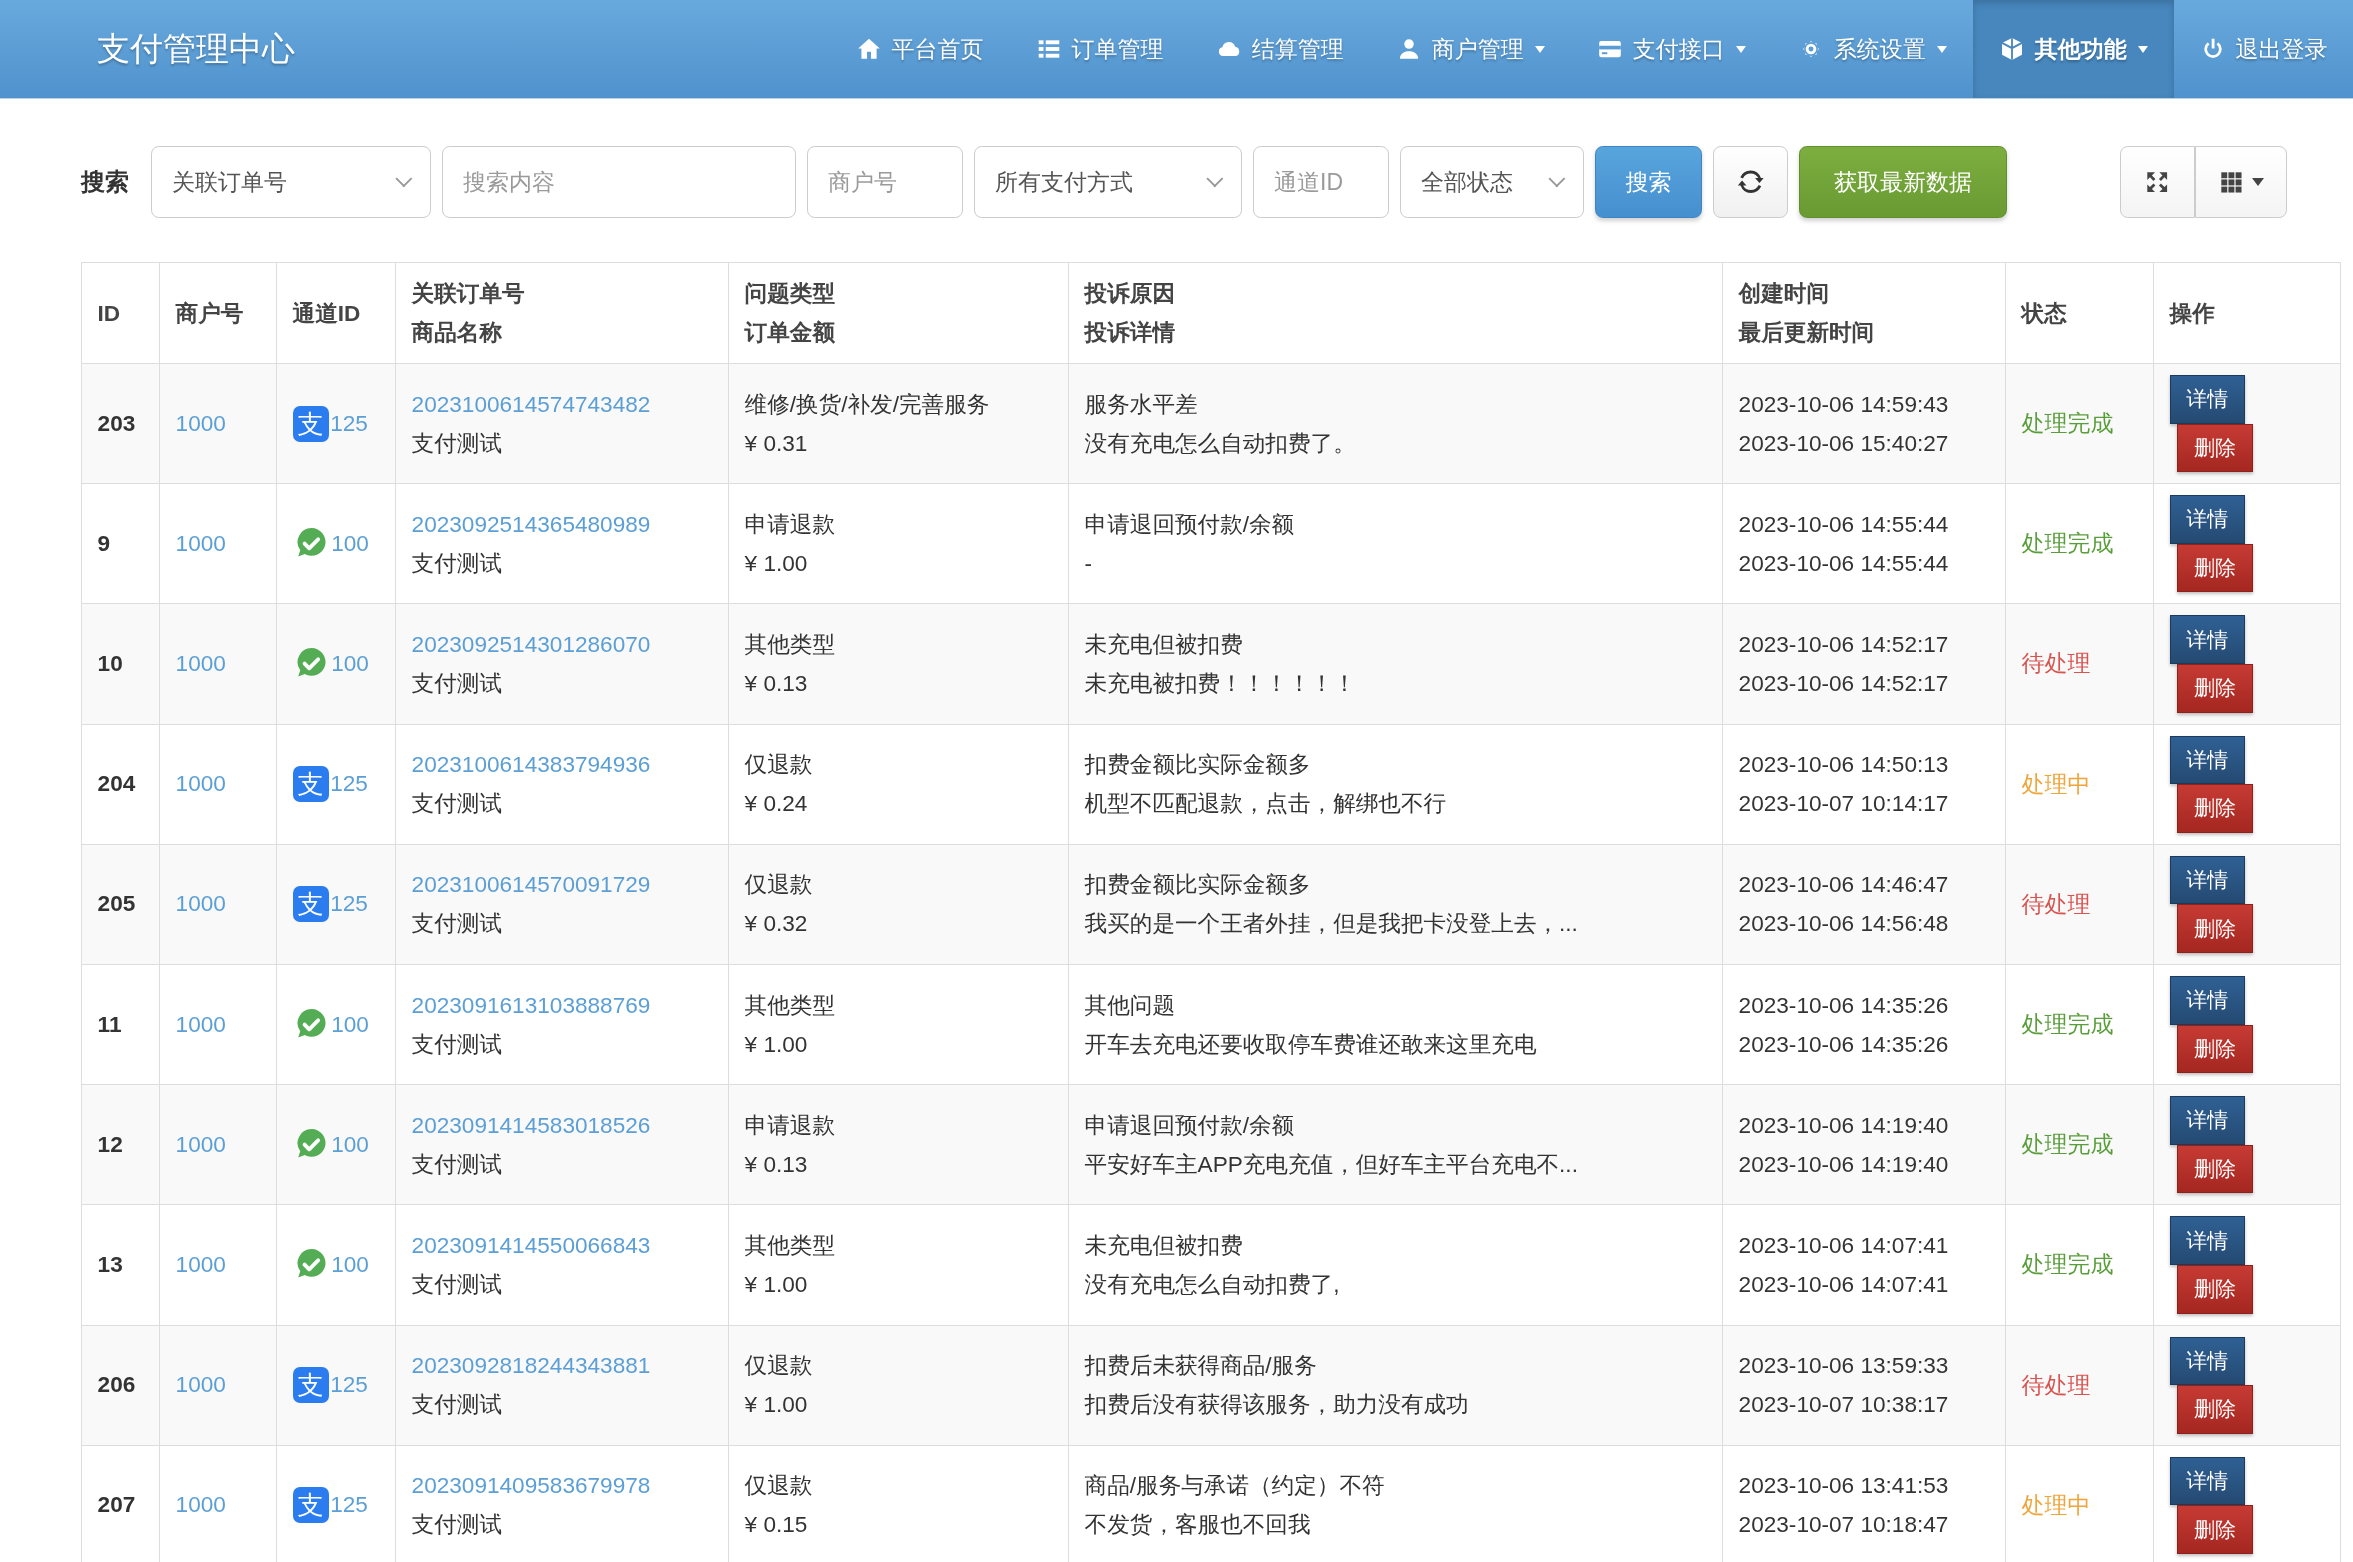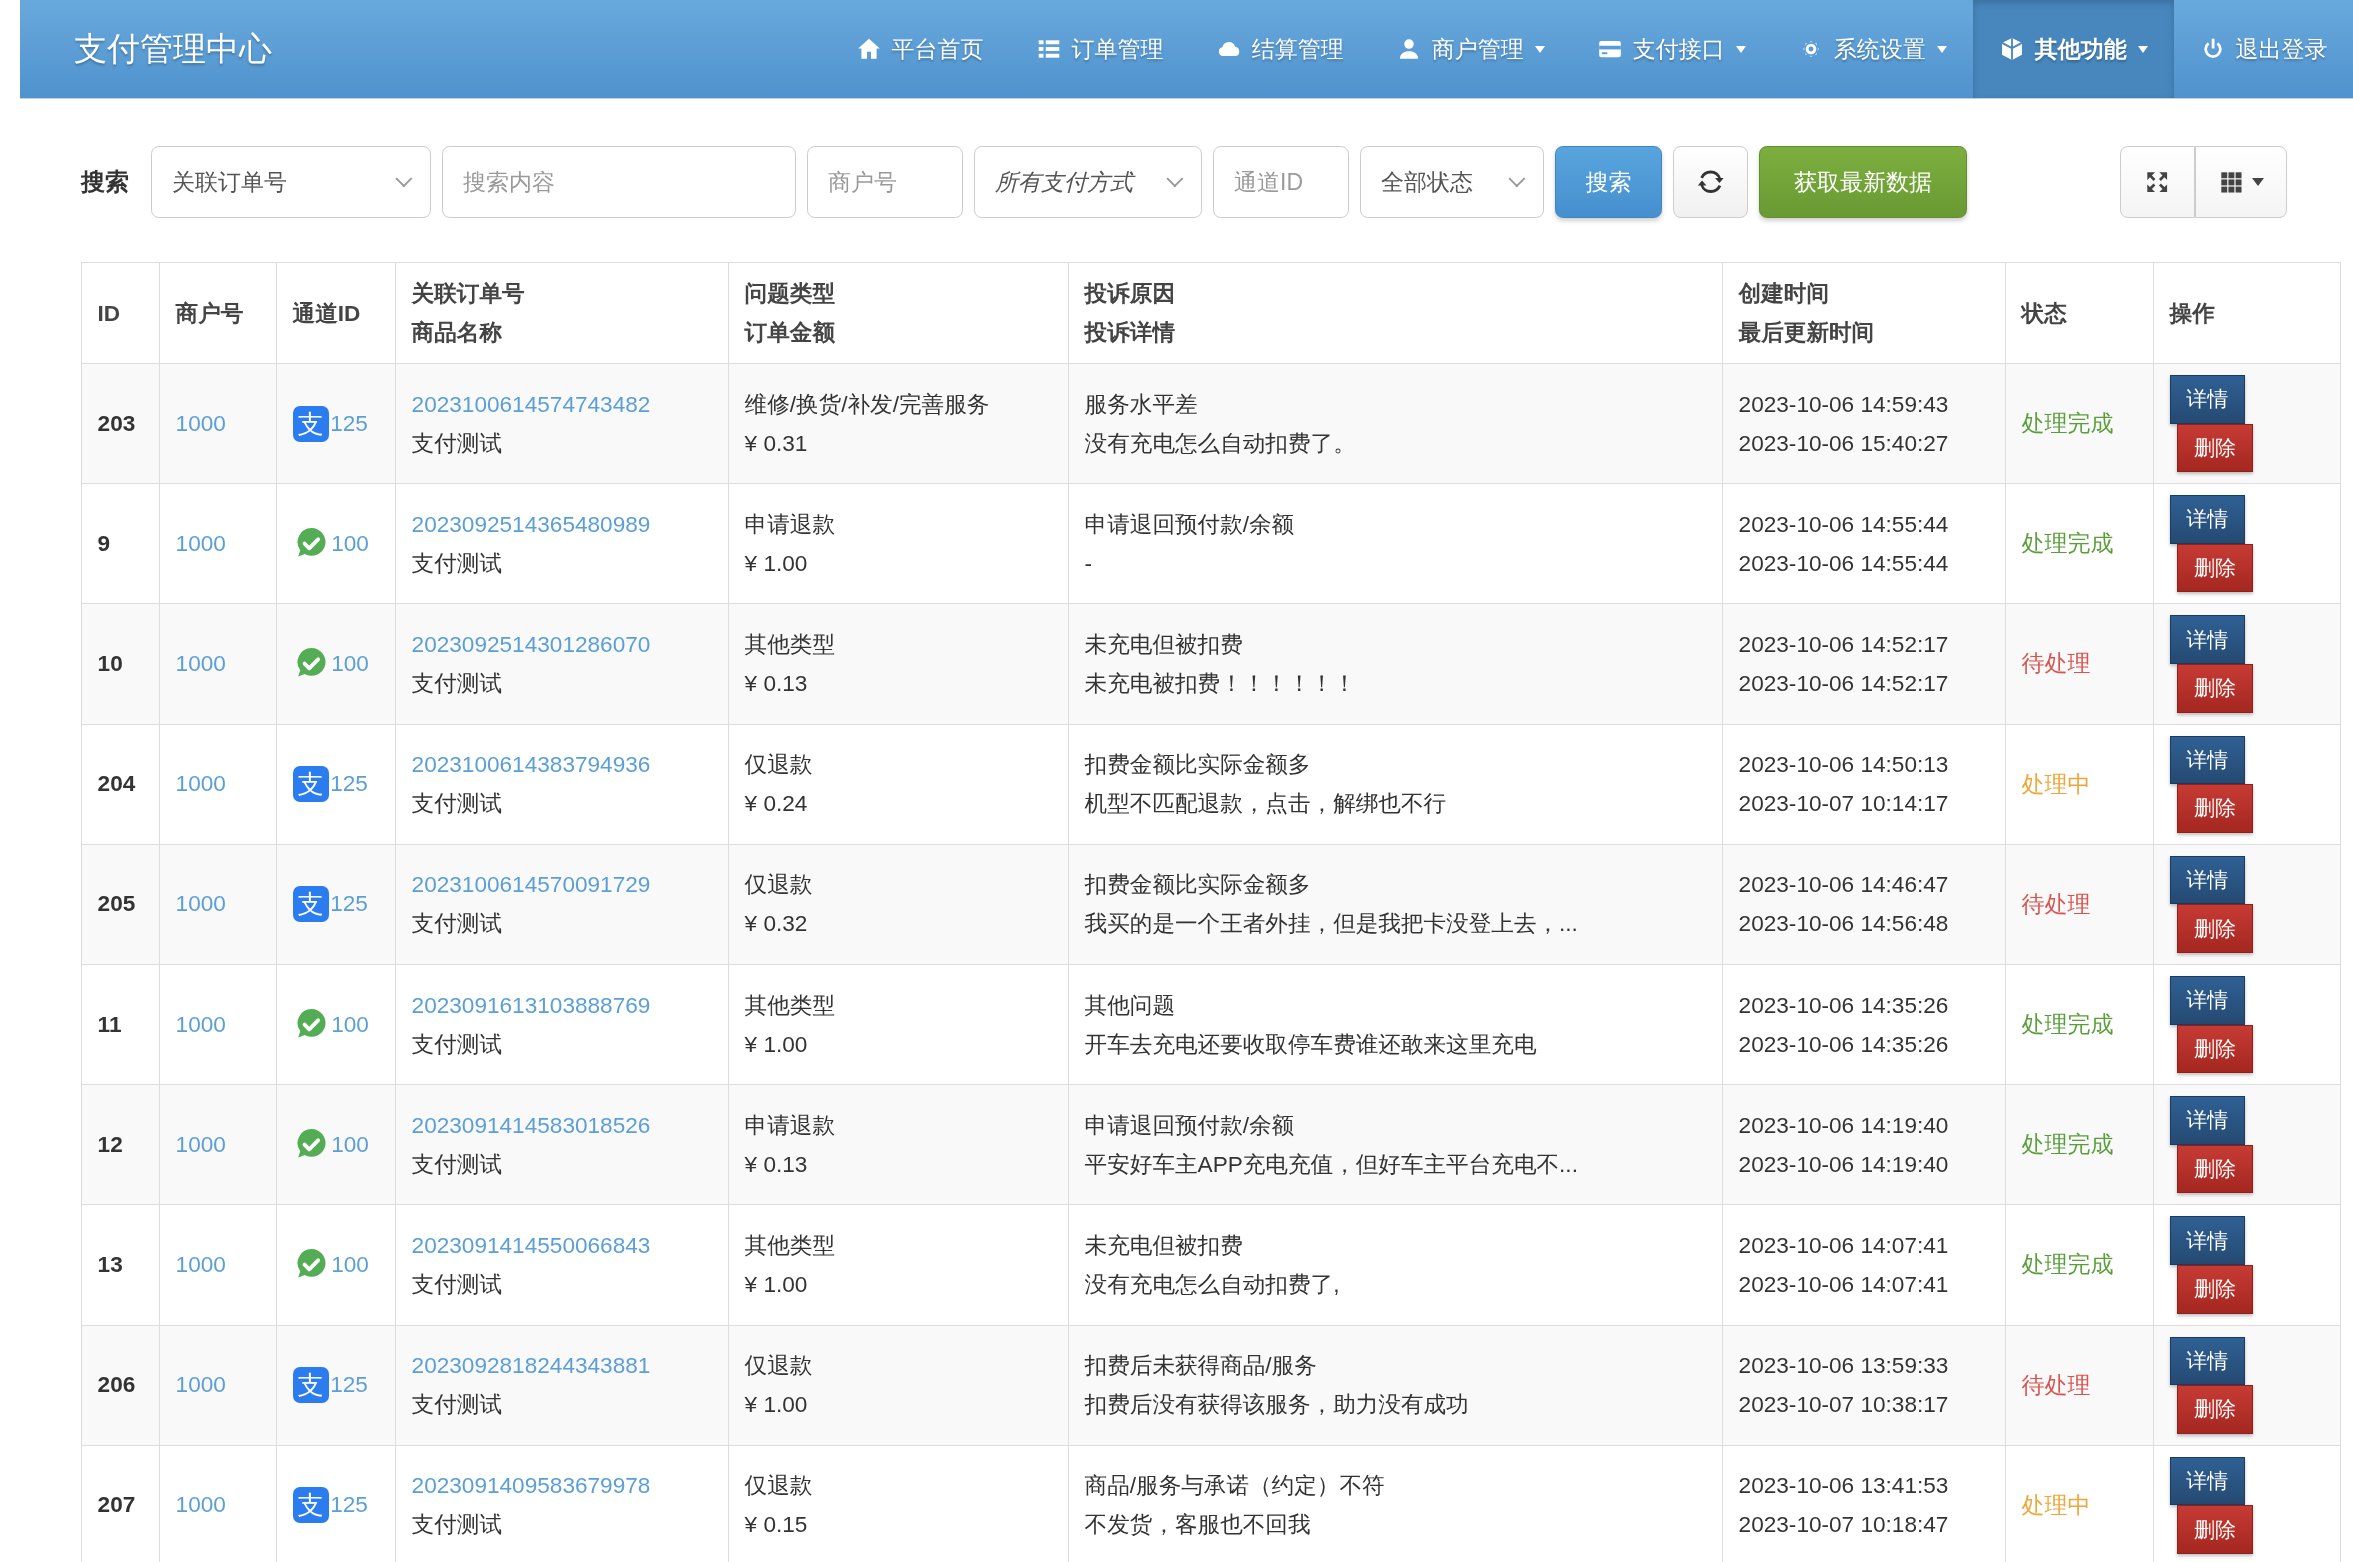--- a/index.html
+++ b/index.html
@@ -1,21 +1,21 @@
 <!DOCTYPE html>
 <html><head>
 <meta charset="utf-8">
 <style>
   * { margin:0; padding:0; box-sizing:border-box; }
   html,body { width:2354px; height:1563px; overflow:hidden; background:#fff;
     font-family:"Liberation Sans","DejaVu Sans",sans-serif; color:#333; font-size:22.6px; }
 
   
-  .navbar { height:99px; display:flex; align-items:stretch; padding-left:54px;
-    background:linear-gradient(180deg,#68a9dd 0%,#5092cd 100%); border-bottom:0.8px solid #bcd2e4;margin-left:20px; }
+  .navbar { height:99px; display:flex; align-items:stretch; padding-left:97px;
+    background:linear-gradient(180deg,#68a9dd 0%,#5092cd 100%); border-bottom:0.8px solid #bcd2e4; }
   .brand { display:flex; align-items:center; color:#fff; font-size:33px;
     text-shadow:0 1.6px 2.3px rgba(0,0,0,.25); }
   .nav { margin-left:auto; display:flex; align-items:stretch; }
   .nav-item { display:flex; align-items:center; gap:9.3px; padding:0 26.4px; color:#fff;
     font-size:23px; text-decoration:none; cursor:pointer; text-shadow:0 1.6px 2.3px rgba(0,0,0,.25); }
   .nav-item.active { background:#4787be; box-shadow:inset 0 3.1px 7.8px rgba(0,0,0,.18);font-weight:bold; }
   .nav-icon svg { width:26px; height:26px; fill:#fff; display:block; }
   .caret { width:0; height:0; border-top:7px solid #fff; border-left:5.4px solid transparent;
     border-right:5.4px solid transparent; margin-left:1.6px; }
 
@@ -23,21 +23,21 @@
   .toolbar { display:flex; align-items:center; gap:11px; margin:47px 67px 0 81px; }
   .search-label { font-weight:bold; font-size:24px; margin-right:11px; }
   .control { height:72px; border:1.6px solid #ccc; border-radius:7.8px; background:#fff; }
   .sel { display:flex; align-items:center; justify-content:space-between; padding:0 20px;
     color:#555; font-size:23px; cursor:pointer; }
   .sel .chev { width:11.7px; height:11.7px; border-right:2.3px solid #999; border-bottom:2.3px solid #999;
     transform:rotate(45deg) translate(-2.3px,-2.3px); }
   input.control { padding:0 20px; font-size:23px; color:#333; outline:none; }
   input.control::placeholder { color:#9a9a9a; }
   .w-field { width:280px; } .w-content { width:354px; } .w-merchant { width:156px; }
-  .w-paytype { width:228px;font-style:italic; } .w-chan { width:136px; } .w-status { width:184px; }
+  .w-paytype { width:268px; } .w-chan { width:136px; } .w-status { width:184px; }
   .btn { height:72px; border-radius:7.8px; font-size:23px; display:flex; align-items:center;
     justify-content:center; cursor:pointer; border:1.6px solid transparent; }
   .btn-search { background:linear-gradient(#58a5dd,#468fcf); border-color:#3f84c4; color:#fff;
     padding:0 29.5px; box-shadow:0 2.3px 4.7px rgba(0,0,0,.18); }
   .btn-refresh { background:linear-gradient(#ffffff,#f0f0f0); border-color:#ccc; width:75px; }
   .btn-refresh svg { width:29.5px; height:29.5px; fill:#333; }
   .btn-latest { background:linear-gradient(#7cae3f,#699a33); border-color:#618e2f; color:#fff;
     padding:0 34px; box-shadow:0 2.3px 4.7px rgba(0,0,0,.18); }
   .right-group { margin-left:auto; display:flex; }
   .icon-btn { height:72px; background:linear-gradient(#ffffff,#f4f4f4); border:1.6px solid #ccc;

